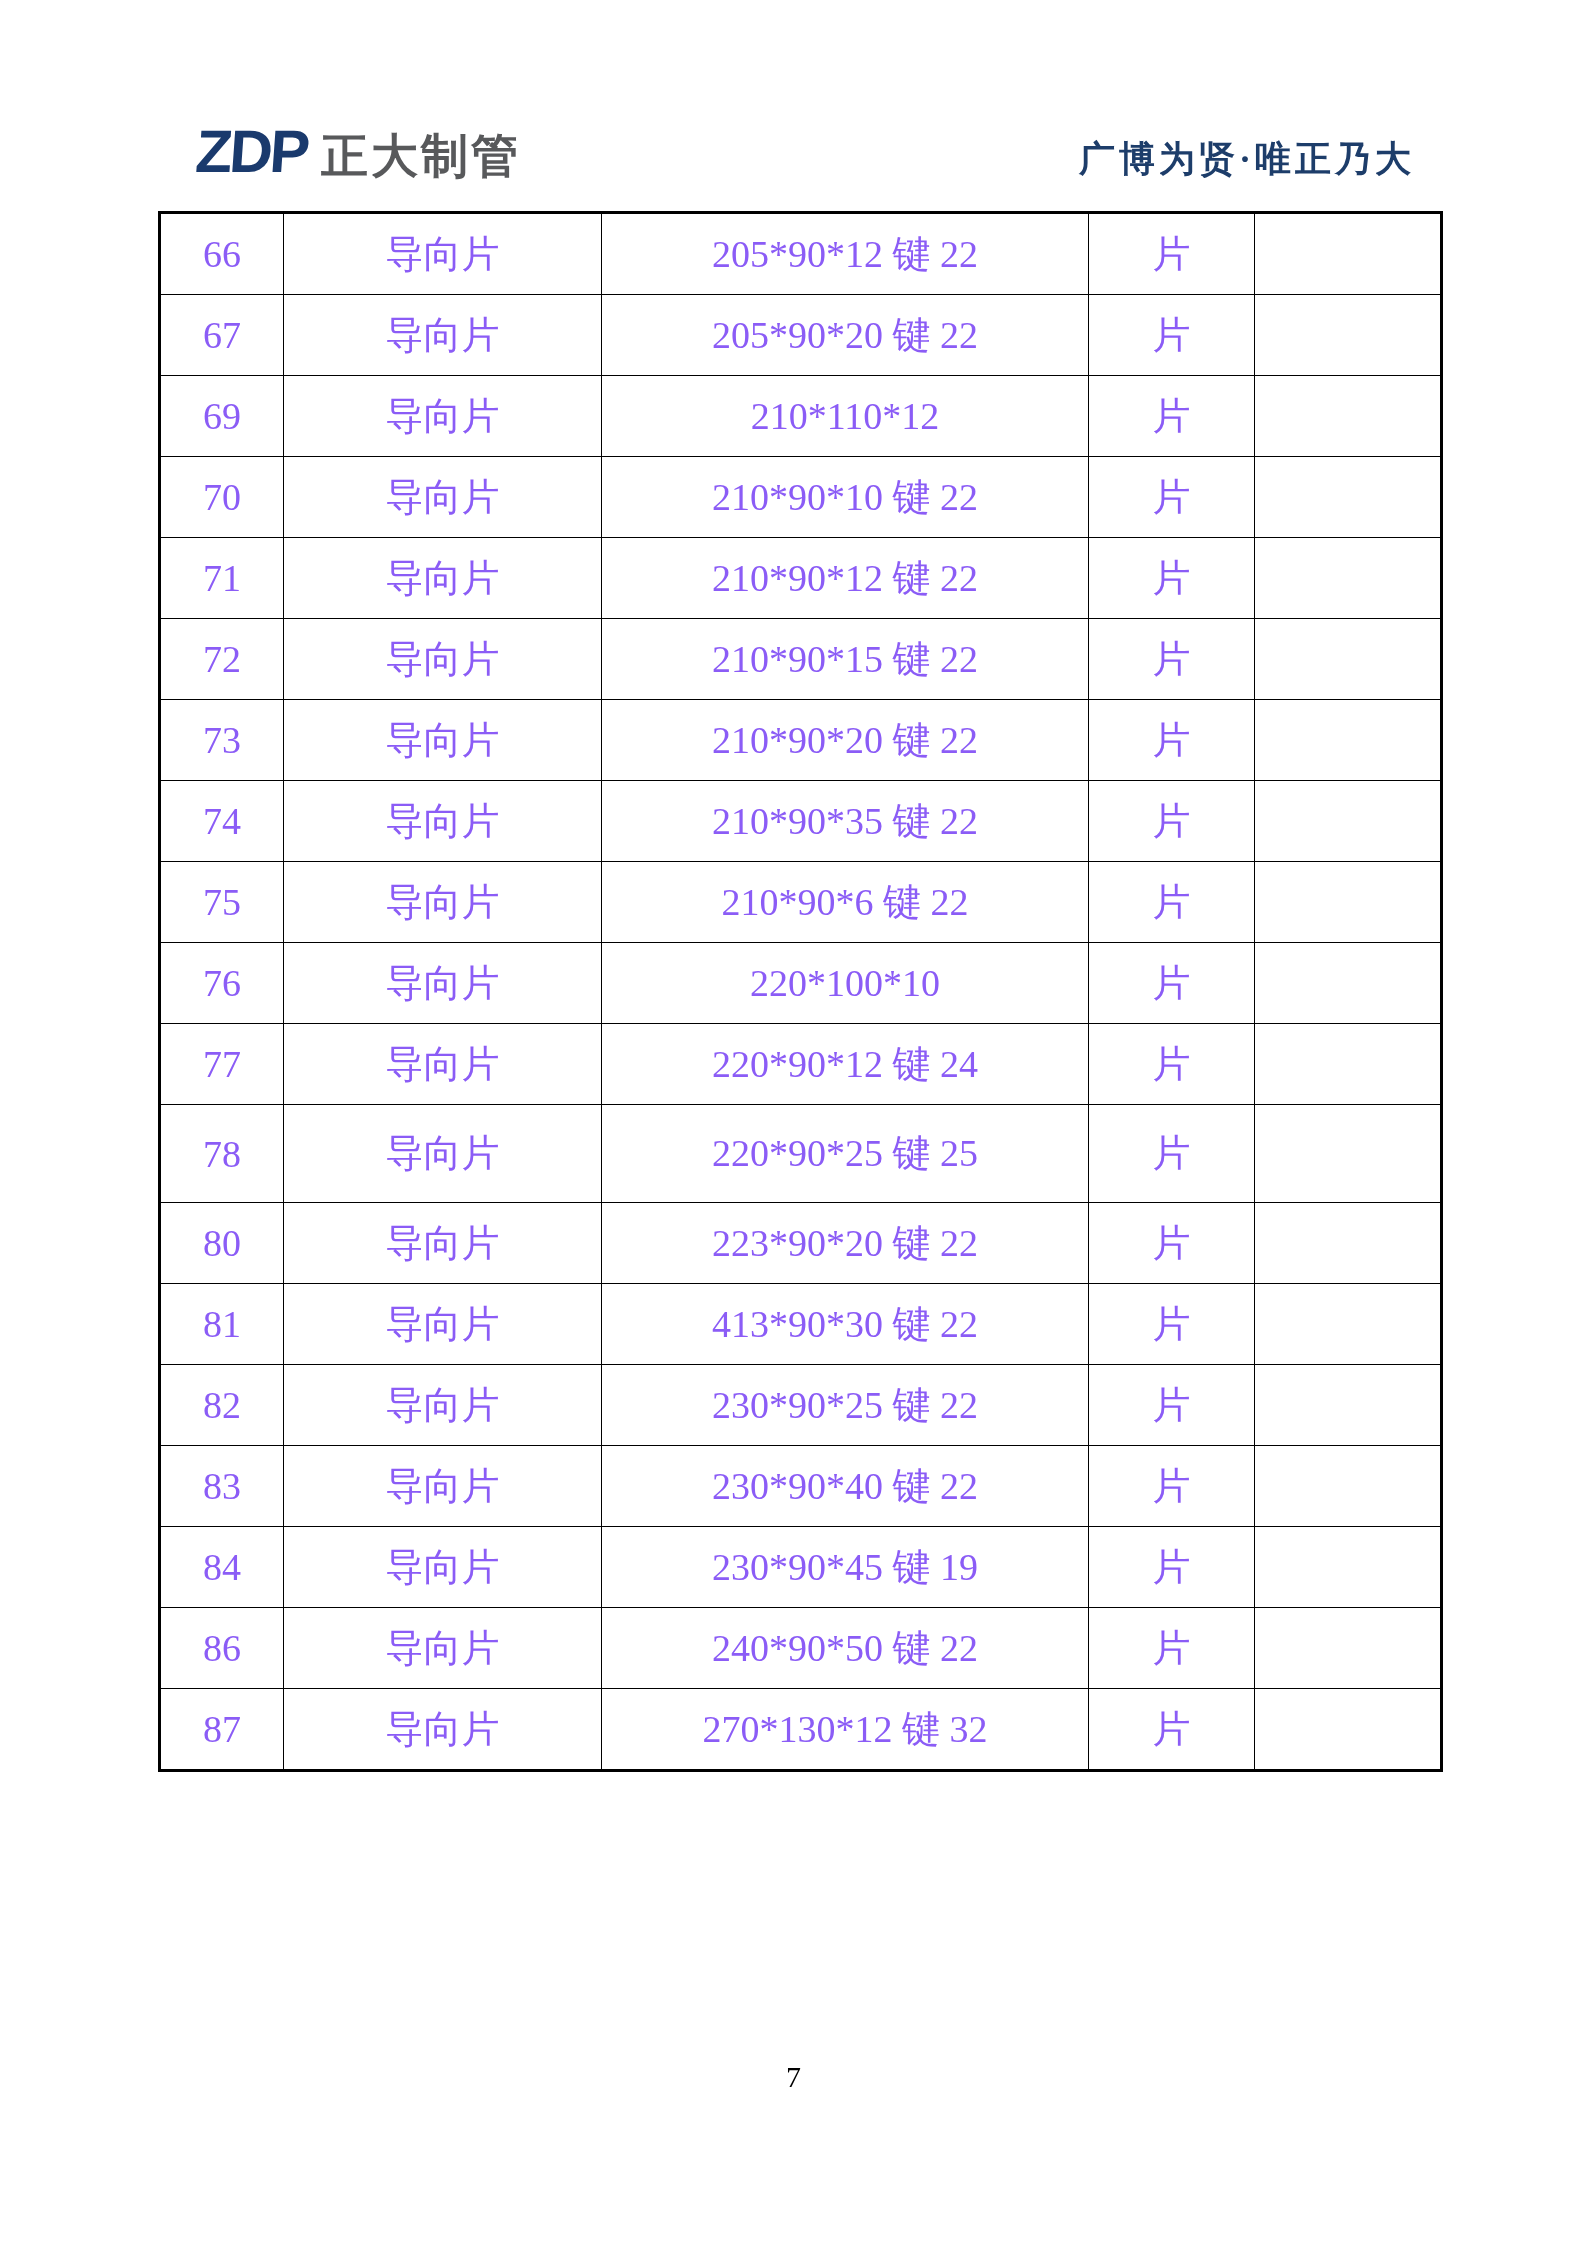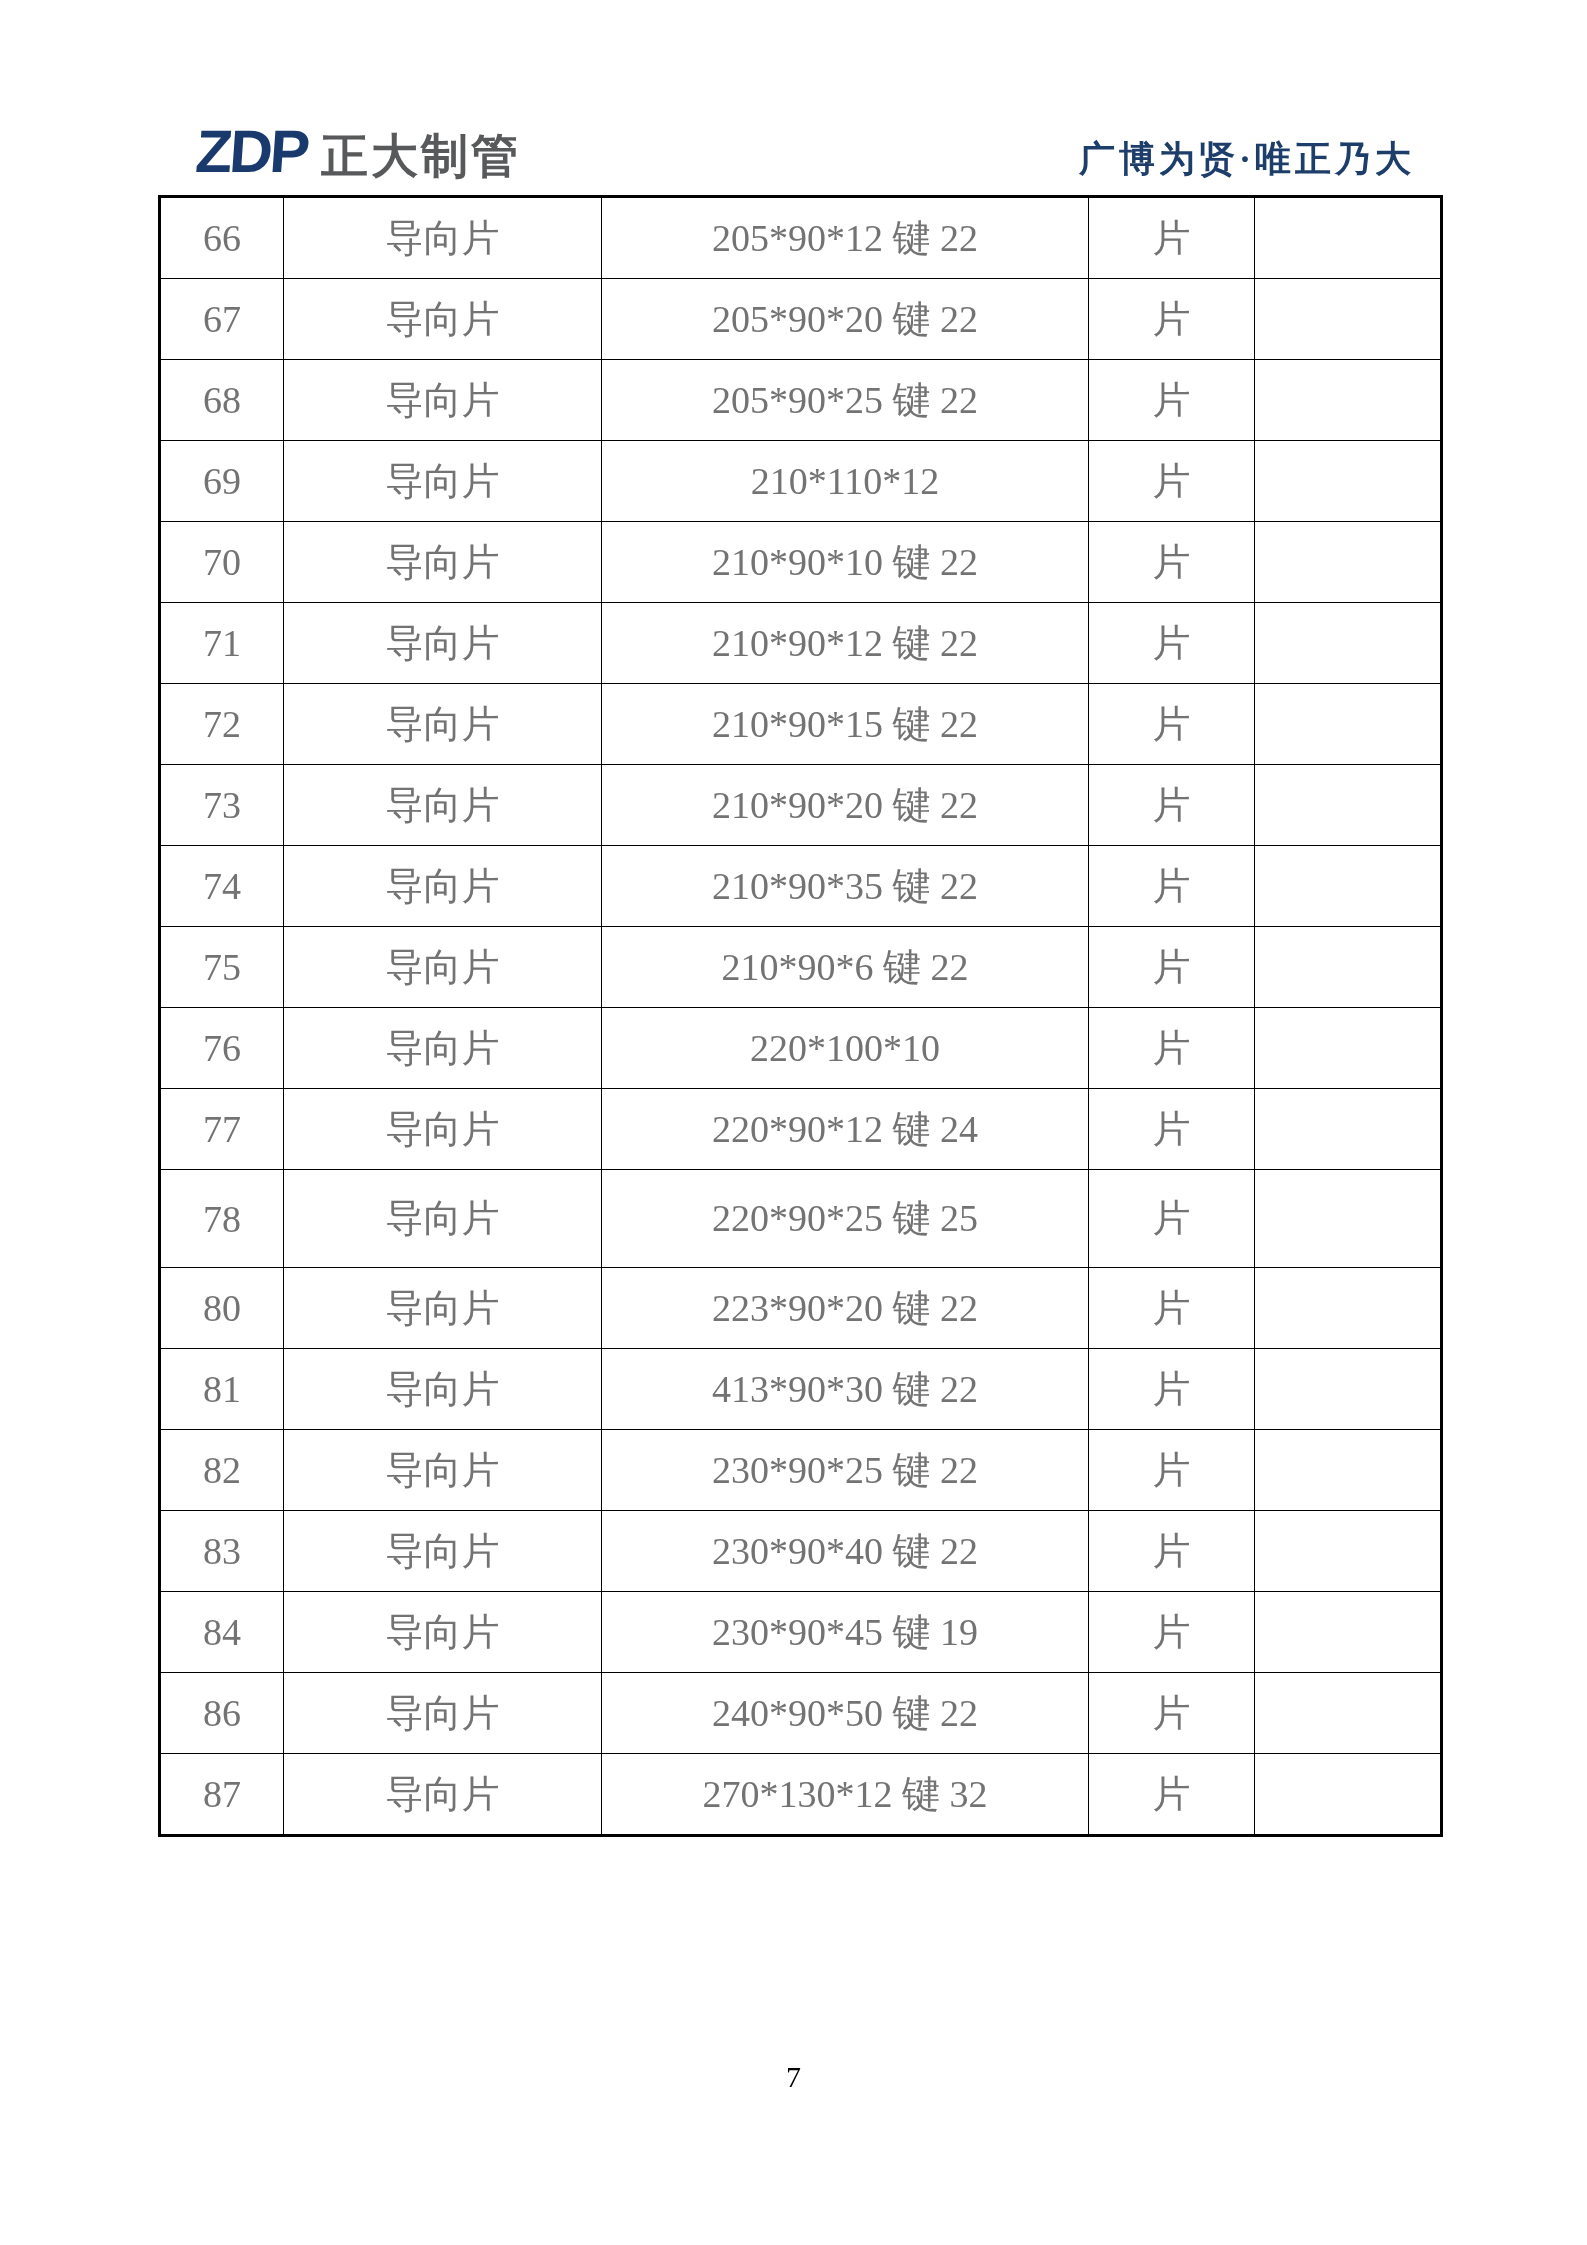--- a/index.html
+++ b/index.html
@@ -54,27 +54,27 @@
     font-size: 36px;
     letter-spacing: 4px;
     line-height: 1;
     white-space: nowrap;
   }
 
   
   .spec-table {
     position: absolute;
     left: 158px;
-    top: 195px;
+    top: 211px;
     width: 1282px;
     border-collapse: collapse;
     table-layout: fixed;
     font-family: "Liberation Serif", "DejaVu Serif", serif;
     font-size: 38px;
-    color: #737373;
+    color: #8b5cf6;
   }
   .spec-table, .spec-table td {
     border: 1.5px solid #000000;
   }
   .spec-table {
     border-width: 3px;
   }
   .spec-table td {
     height: 80px;
     padding: 0;
@@ -133,27 +133,20 @@
           <td></td>
         </tr>
         <tr>
           <td>67</td>
           <td>导向片</td>
           <td>205*90*20 键 22</td>
           <td>片</td>
           <td></td>
         </tr>
         <tr>
-          <td>68</td>
-          <td>导向片</td>
-          <td>205*90*25 键 22</td>
-          <td>片</td>
-          <td></td>
-        </tr>
-        <tr>
           <td>69</td>
           <td>导向片</td>
           <td>210*110*12</td>
           <td>片</td>
           <td></td>
         </tr>
         <tr>
           <td>70</td>
           <td>导向片</td>
           <td>210*90*10 键 22</td>

